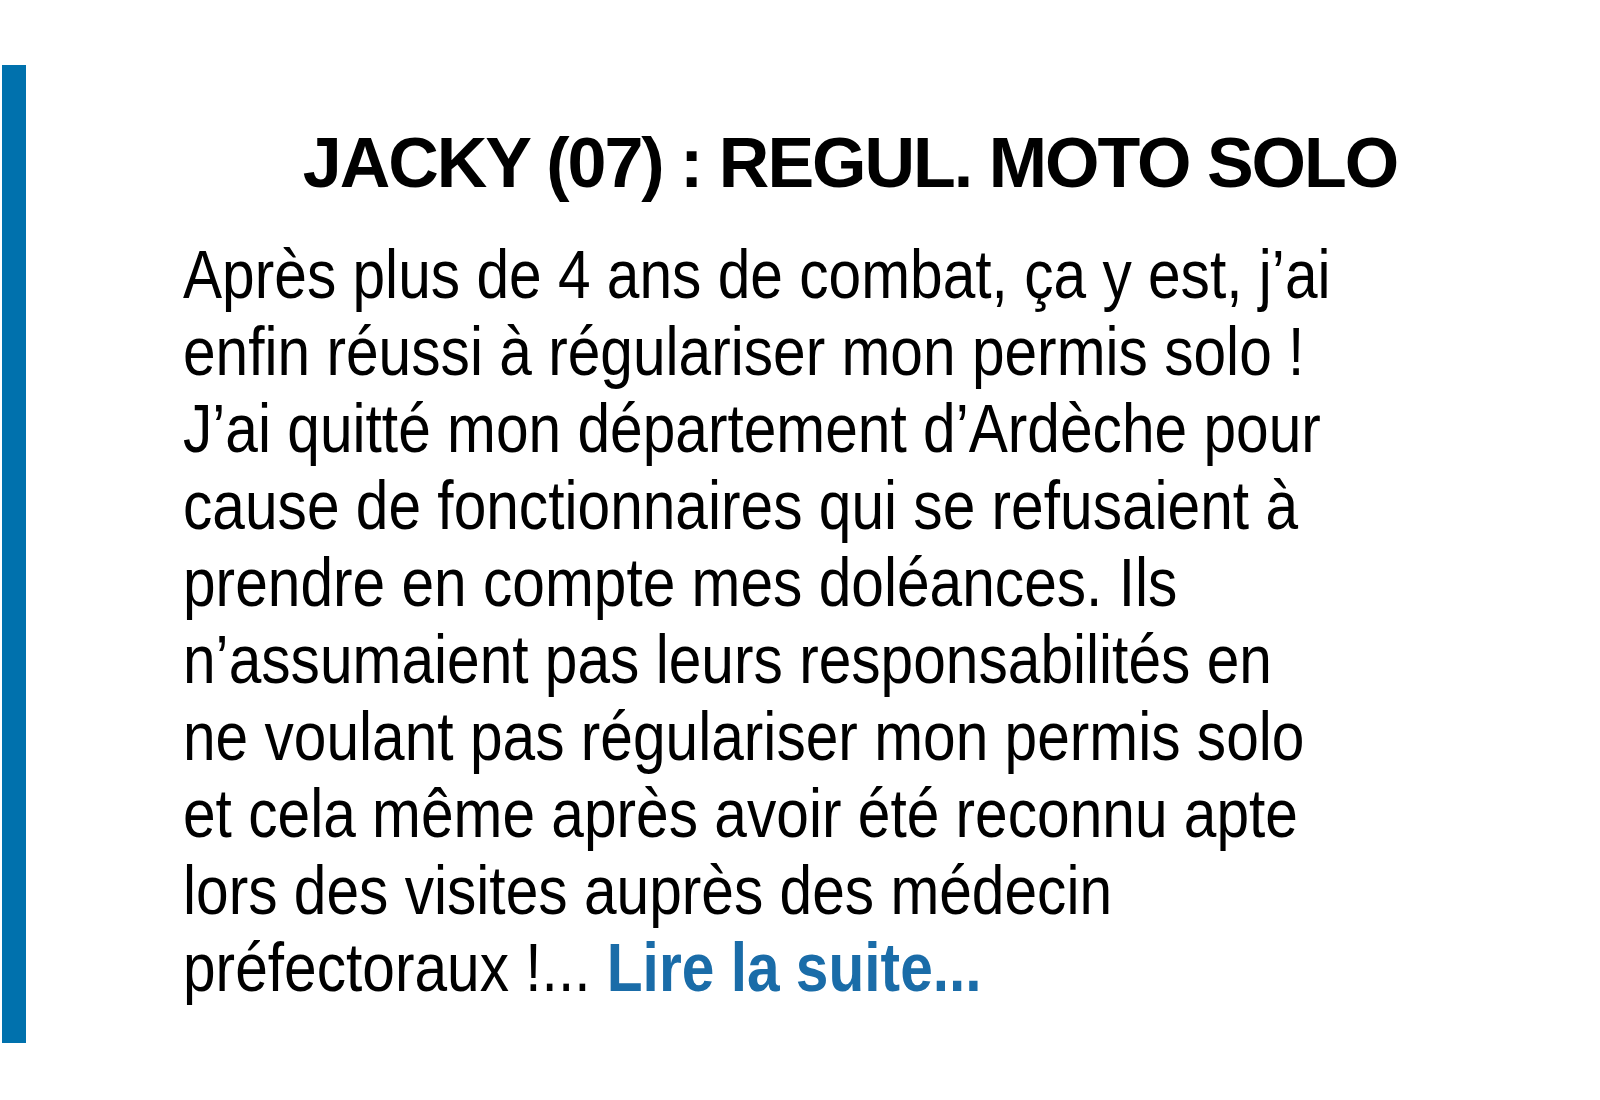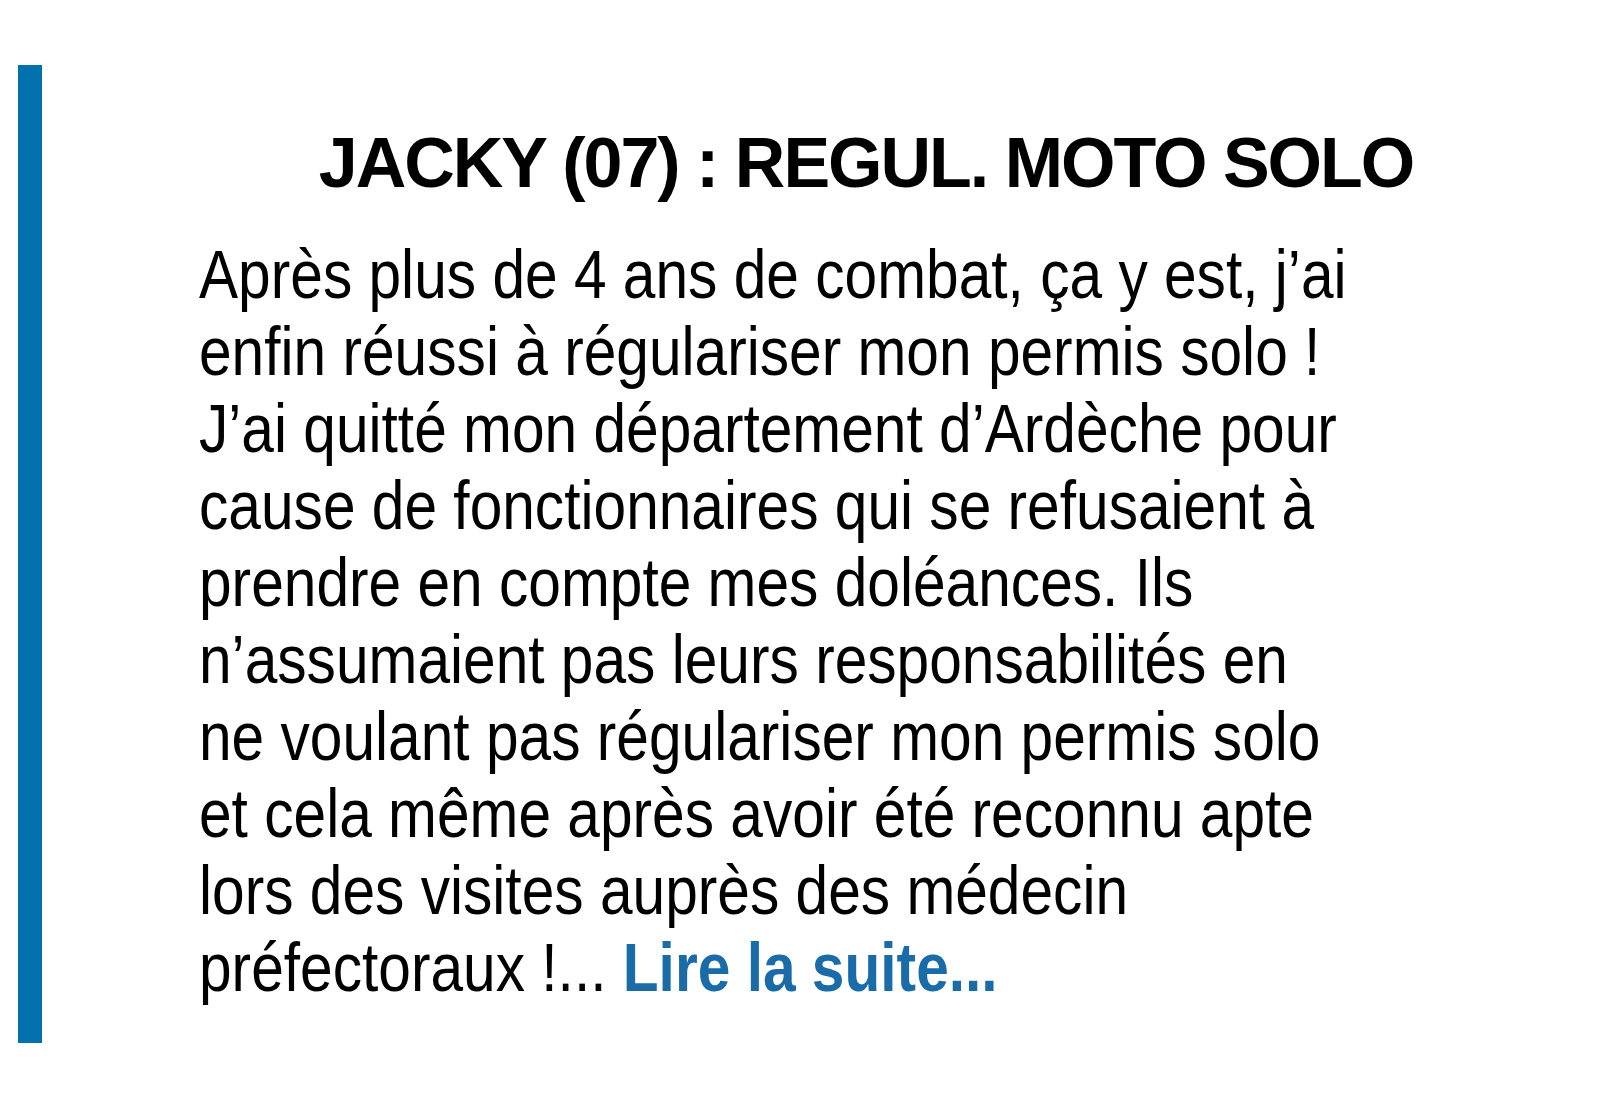--- a/index.html
+++ b/index.html
@@ -8,21 +8,20 @@
     background: #ffffff;
   }
   .page {
     position: relative;
     width: 1476px;
     height: 1100px;
     background: var(--color-background, #ffffff);
     overflow: hidden;
     font-family: "Liberation Sans", sans-serif;
     color: var(--color-text, #000000);
-    margin-left: 16px;
   }
   .accent-bar {
     position: absolute;
     left: 2px;
     top: 65px;
     width: 24px;
     height: 978px;
     background: var(--color-accent, #0071ad);
   }
   .article-title {

